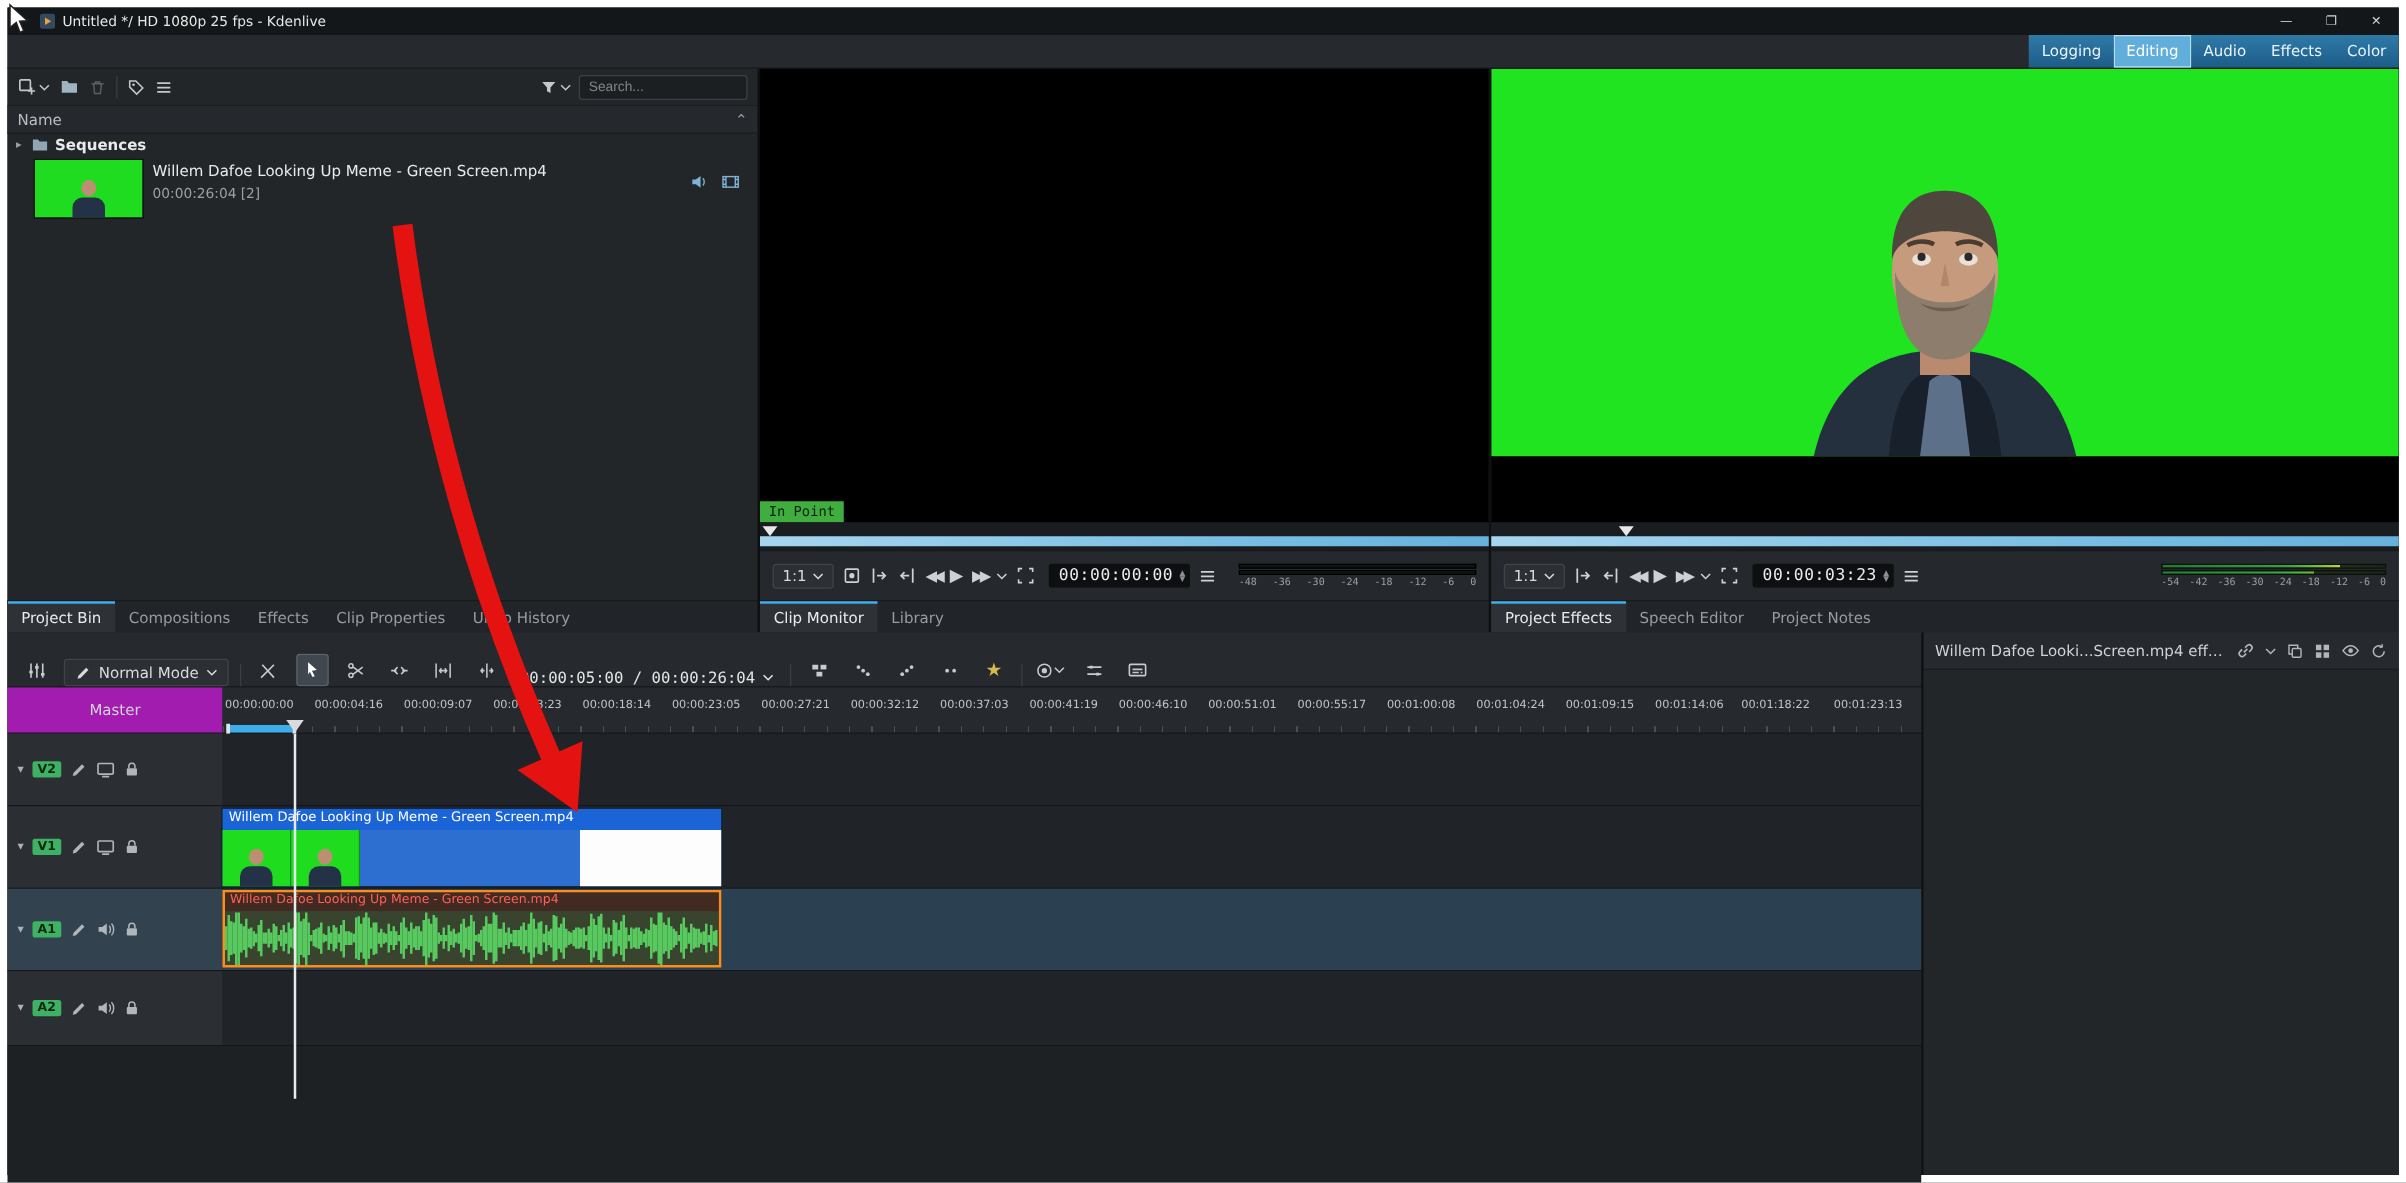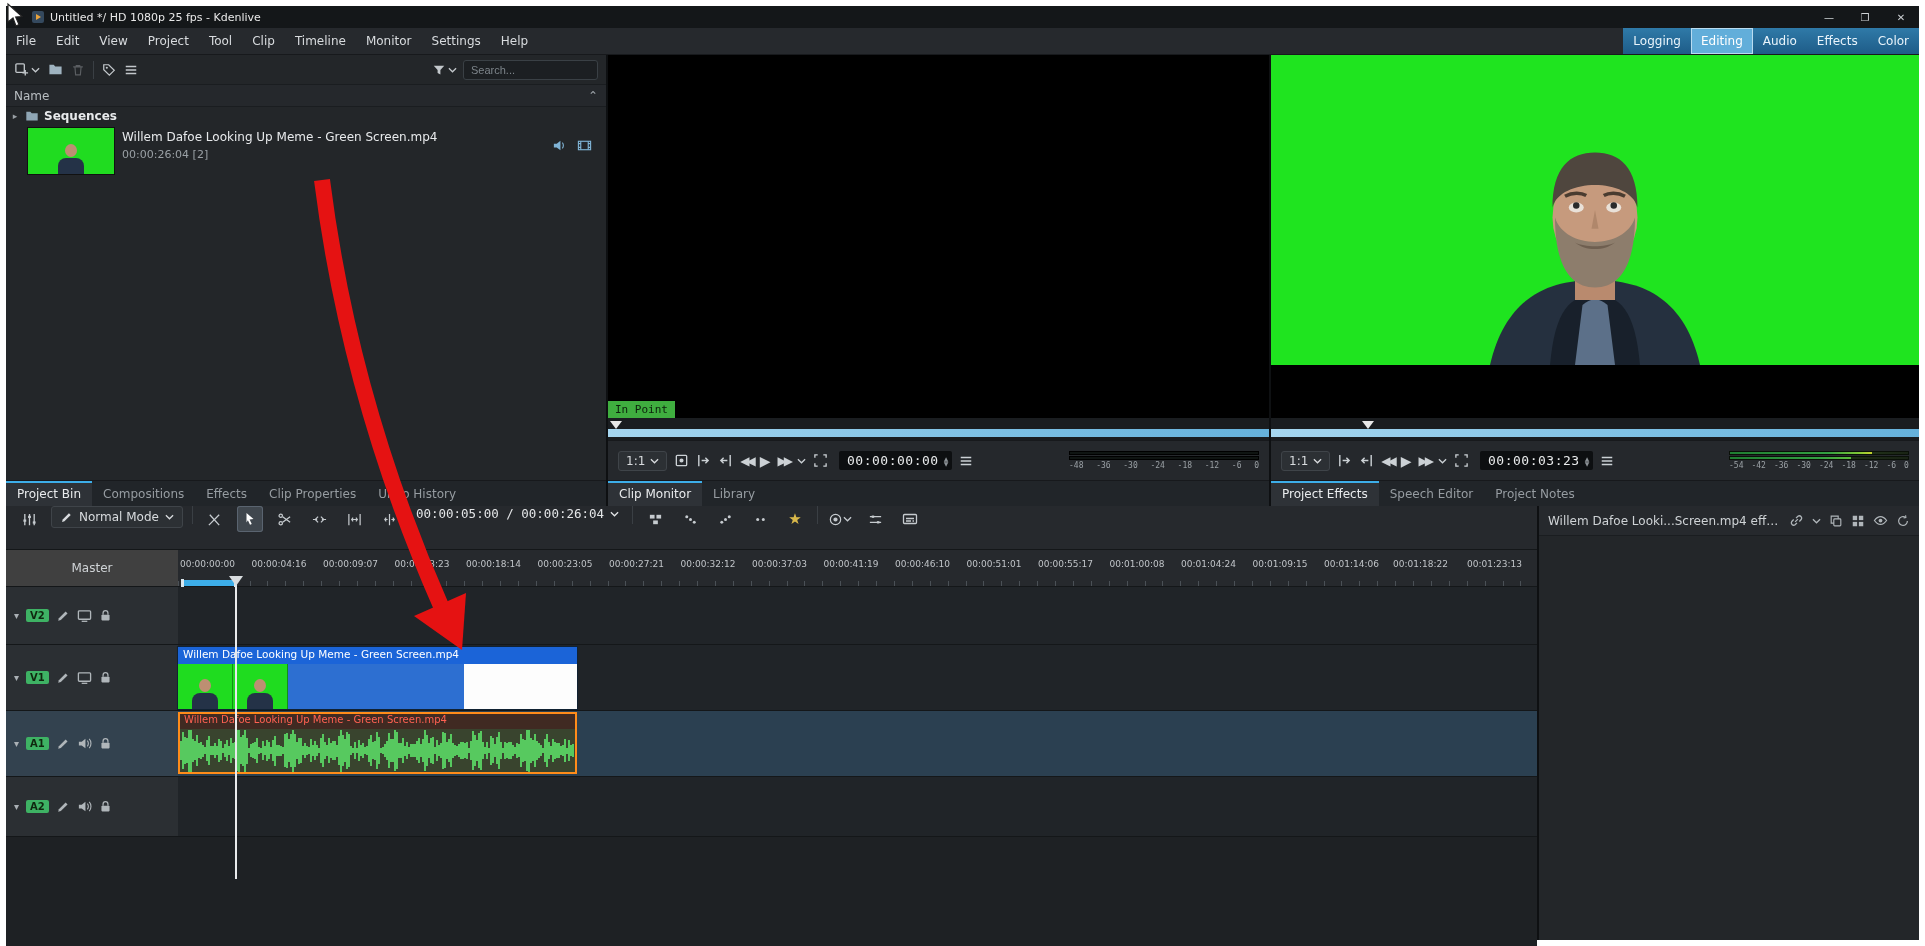--- a/index.html
+++ b/index.html
@@ -66,21 +66,21 @@
   .clip-row-icons { display:flex; gap:10px; align-items:center; color:#7fb3d5; padding-top:10px; padding-right:8px; }
 
   
   .dock-tabs { height:26px; display:flex; align-items:stretch; background:#212529;
     border-top:1px solid #17191c; flex:0 0 auto; }
   .dock-tab { padding:0 11px; display:flex; align-items:center; font-size:12px; color:#969ca1; }
   .dock-tab.active { background:#2e3237; color:#e9ebed; box-shadow:inset 0 2px 0 #3daee9; }
 
   
   .monitor { display:flex; flex-direction:column; min-width:0; }
-  .clip-mon { width:661px; flex:0 0 auto; }
+  .clip-mon { width:583px; flex:0 0 auto; }
   .proj-mon { flex:1; }
   .mon-video { height:363px; background:#000; position:relative; flex:0 0 auto; overflow:hidden; }
   .inpoint { position:absolute; left:0; bottom:0; background:#3fae3f; color:#0c200c;
     font-family:"DejaVu Sans Mono",monospace; font-size:11px; padding:2px 7px; }
   .green-screen { position:absolute; left:0; top:0; right:0; height:310px; background:#1fe41f; }
   .dafoe { position:absolute; left:50%; bottom:0; transform:translateX(-50%); width:300px; height:240px; }
   .mon-seek { height:22px; background:#1a1d20; position:relative; flex:0 0 auto; }
   .seek-bar { position:absolute; left:0; right:0; bottom:3px; height:8px;
     background:linear-gradient(90deg,#a6d6ef,#7cc0e4 60%,#66b2dc); }
   .seek-marker { position:absolute; bottom:11px; width:0; height:0;
@@ -96,33 +96,33 @@
   .tc-spin { display:flex; flex-direction:column; font-size:6px; color:#8a9095; margin-left:5px; line-height:5px; }
   .meter { margin-left:auto; width:190px; display:flex; flex-direction:column; gap:1px; }
   .meter-bar { height:4px; background:#0f1412; border:1px solid #000; }
   .meter-bar.lit1 { background:linear-gradient(90deg,#1f7d32 0,#33a042 55%,#7ec636 72%,#c7d22e 80%,#203018 80%,#1a2415 100%); border-color:#0a1008; }
   .meter-bar.lit2 { background:linear-gradient(90deg,#1f7d32 0,#33a042 50%,#5dbc3c 68%,#1d2b16 68%,#1a2415 100%); border-color:#0a1008; }
   .meter-ticks { display:flex; justify-content:space-between; font-size:8px; color:#9aa0a5;
     font-family:"DejaVu Sans Mono",monospace; }
 
   
   .timeline-area { width:1531px; flex:0 0 auto; display:flex; flex-direction:column; background:#1e2225; }
-  .tl-toolbar { height:44px; display:flex; align-items:flex-start; gap:9px; padding:0 10px;
+  .tl-toolbar { height:44px; display:flex; align-items:flex-end; gap:9px; padding:0 10px;
     background:#26292d; border-bottom:1px solid #141719; color:#c6cbcf; flex:0 0 auto; }
   .mode-box { display:flex; align-items:center; gap:6px; border:1px solid #3f4449; background:#2c3034;
     border-radius:3px; padding:3px 8px; font-size:12px; color:#d8dbde; }
   .tool-btn { width:26px; height:26px; display:flex; align-items:center; justify-content:center;
     border-radius:3px; color:#c6cbcf; }
   .tool-btn.active { background:#40474e; box-shadow:inset 0 0 0 1px #5a6470; color:#fff; }
   .tl-zone-tc { font-family:"DejaVu Sans Mono",monospace; font-size:12.5px; color:#e3e5e7;
     display:flex; align-items:center; gap:6px; padding:0 4px; }
   .star-ic { color:#d9b84a; font-size:15px; }
   .tl-body { flex:1; position:relative; min-height:0; }
   .ruler-row { height:37px; display:flex; }
-  .master-cell { width:172px; flex:0 0 auto; background:#404040; border-bottom:1px solid #141719;
+  .master-cell { width:172px; flex:0 0 auto; background:#a21caf; border-bottom:1px solid #141719;
     display:flex; align-items:center; justify-content:center; font-size:12px; color:#cfd3d6; }
   .ruler-strip { flex:1; position:relative; border-bottom:1px solid #141719;
     background:
       repeating-linear-gradient(90deg,#4a5056 0 1px,transparent 1px 17.9px) left bottom/100% 5px no-repeat,
       #26292d; }
   .ruler-label { position:absolute; top:9px; font-size:9px; color:#c0c4c8; white-space:nowrap; }
   .zone-bar { position:absolute; left:6px; bottom:0; width:50px; height:6px; background:#3daee9; }
   .zone-bar::before,.zone-bar::after { content:""; position:absolute; top:-1px; width:3px; height:8px; background:#dbe7ee; }
   .zone-bar::before { left:-3px; } .zone-bar::after { right:-3px; }
   .playhead-tri { position:absolute; left:51px; bottom:0; width:0; height:0;
@@ -180,32 +180,20 @@
   <div class="titlebar">
     <span class="app-icon"></span>
     <span>Untitled */ HD 1080p 25 fps - Kdenlive</span>
     <span class="tb-sp"></span>
     <span class="tb-btn">—</span>
     <span class="tb-btn">❐</span>
     <span class="tb-btn">✕</span>
   </div>
 
   <div class="menubar">
-    <div style="display:flex">
-        <span class="menu-item">File</span>
-        <span class="menu-item">Edit</span>
-        <span class="menu-item">View</span>
-        <span class="menu-item">Project</span>
-        <span class="menu-item">Tool</span>
-        <span class="menu-item">Clip</span>
-        <span class="menu-item">Timeline</span>
-        <span class="menu-item">Monitor</span>
-        <span class="menu-item">Settings</span>
-        <span class="menu-item">Help</span>
-      </div>
     <div class="workspace-tabs">
         <span class="ws-tab">Logging</span>
         <span class="ws-tab active">Editing</span>
         <span class="ws-tab">Audio</span>
         <span class="ws-tab">Effects</span>
         <span class="ws-tab">Color</span>
       </div>
   </div>
 
   <div class="top-row">

